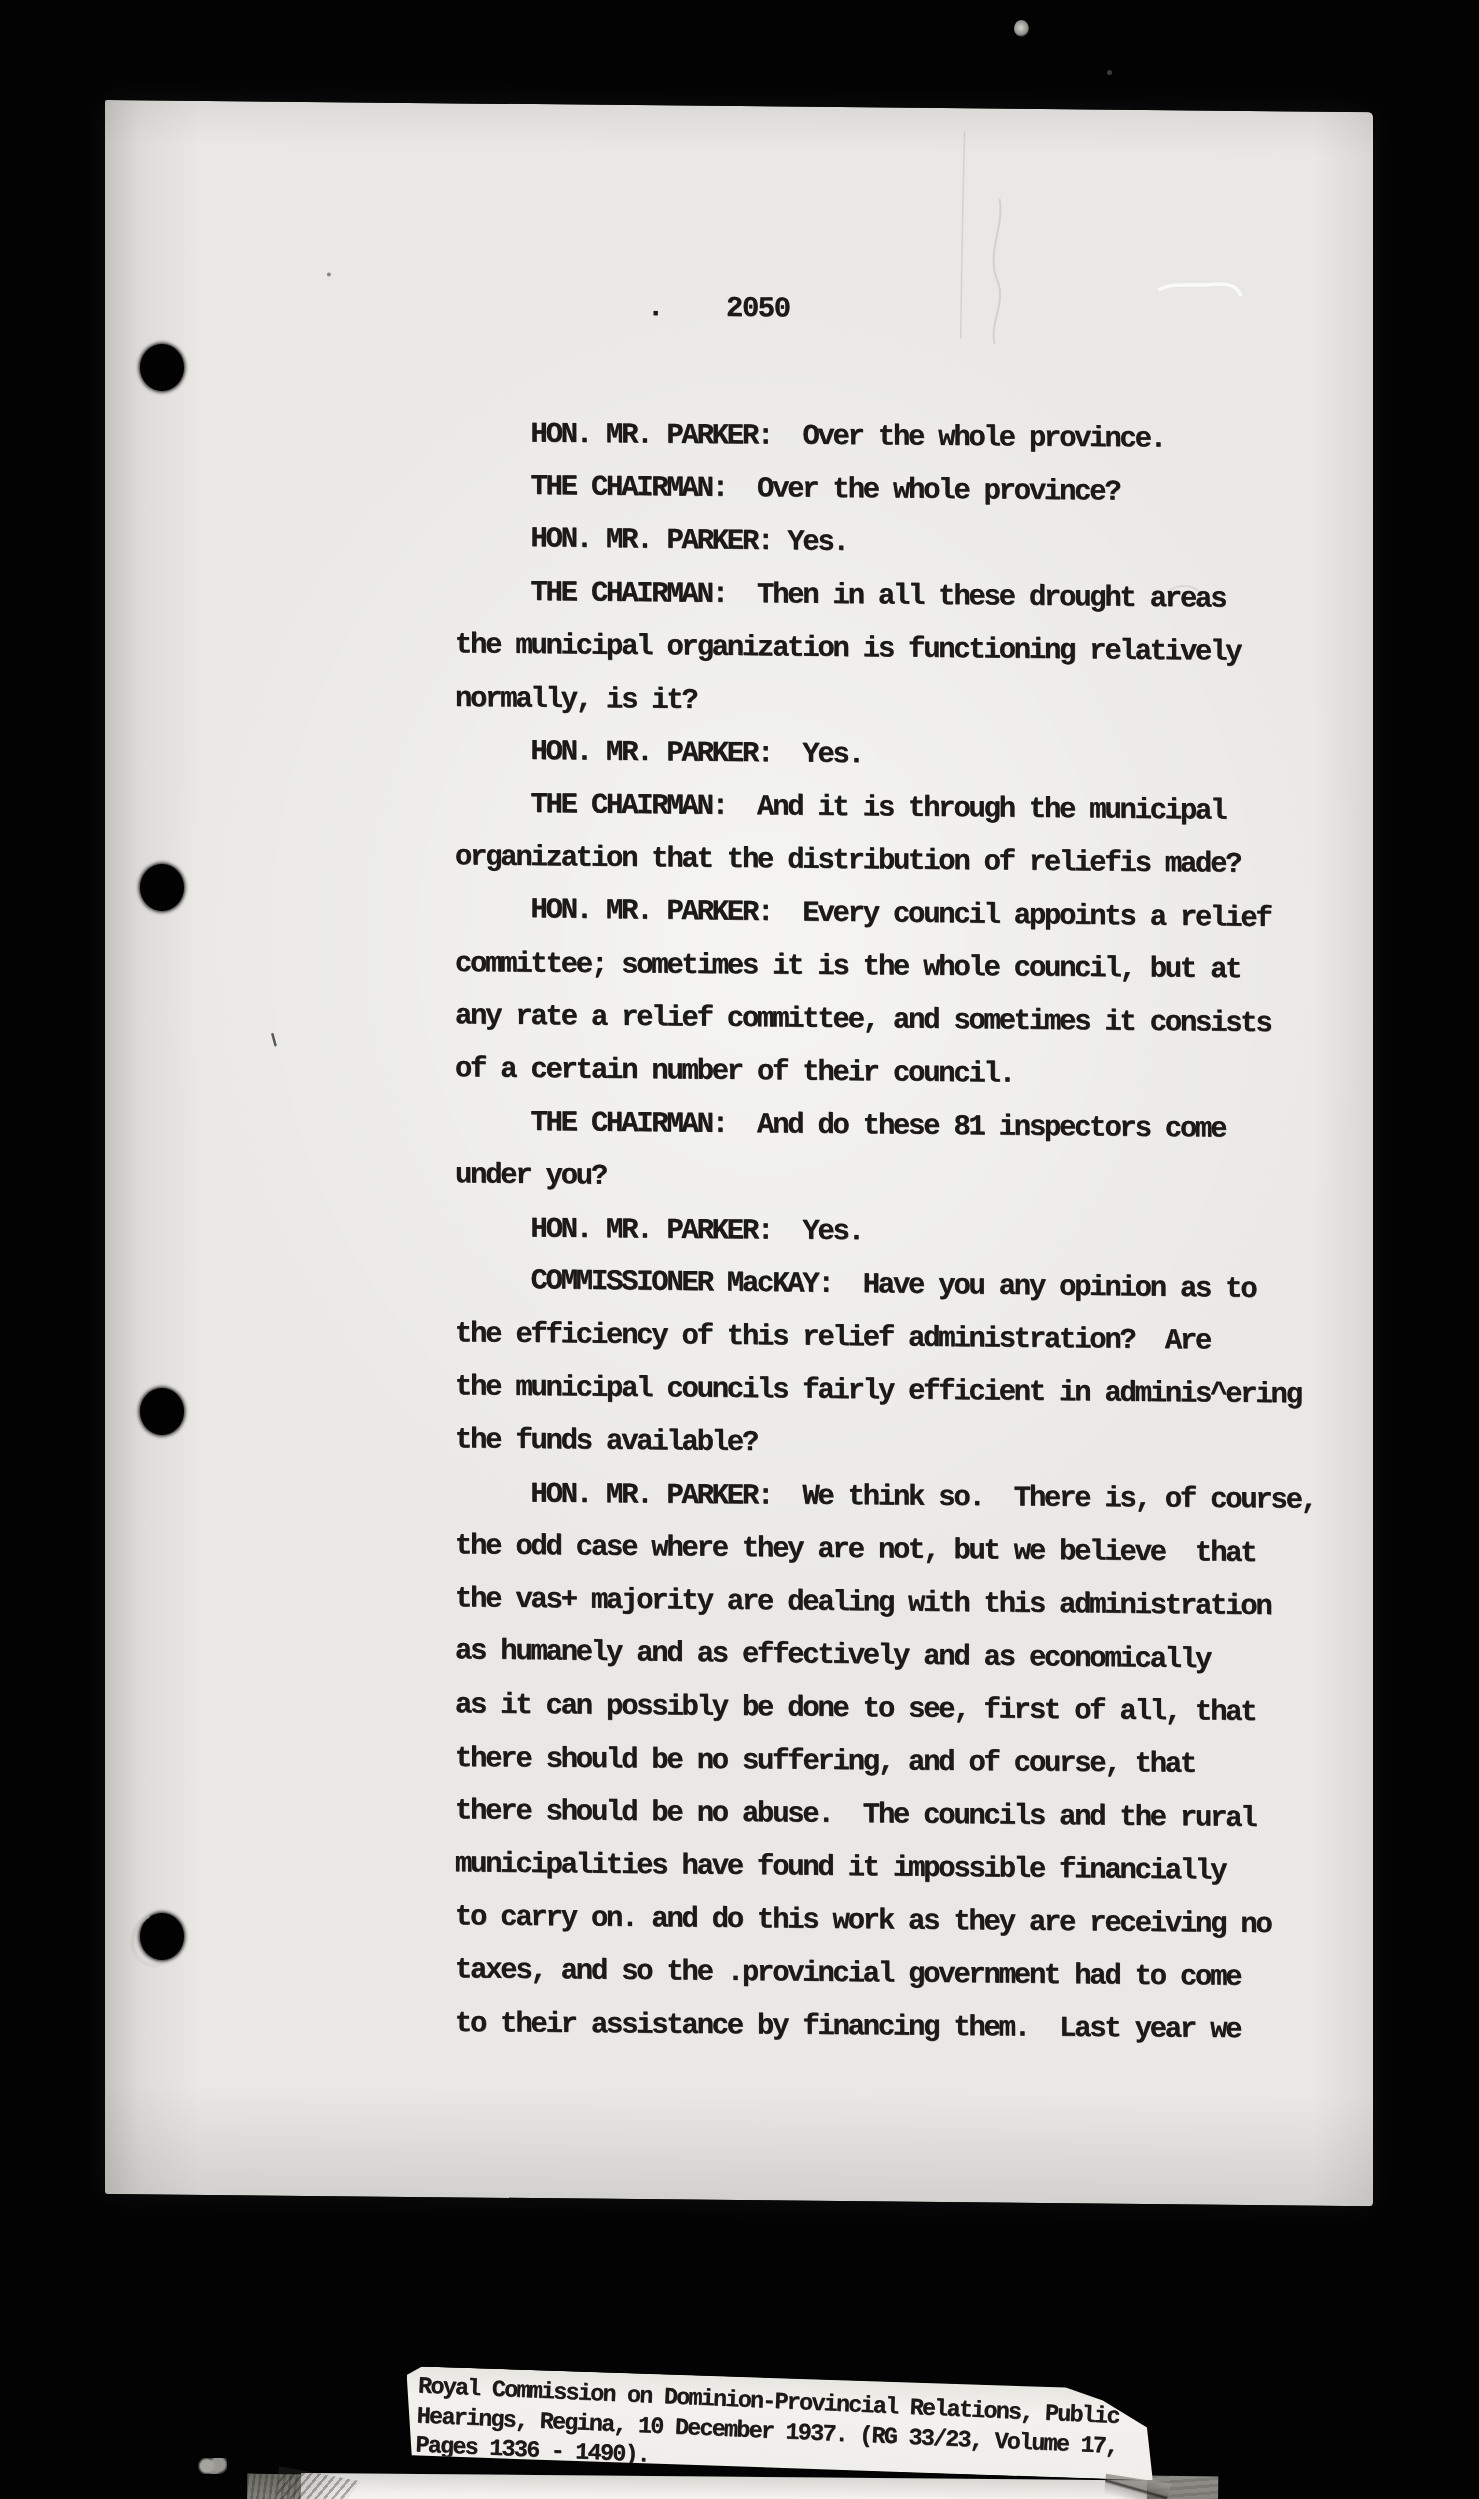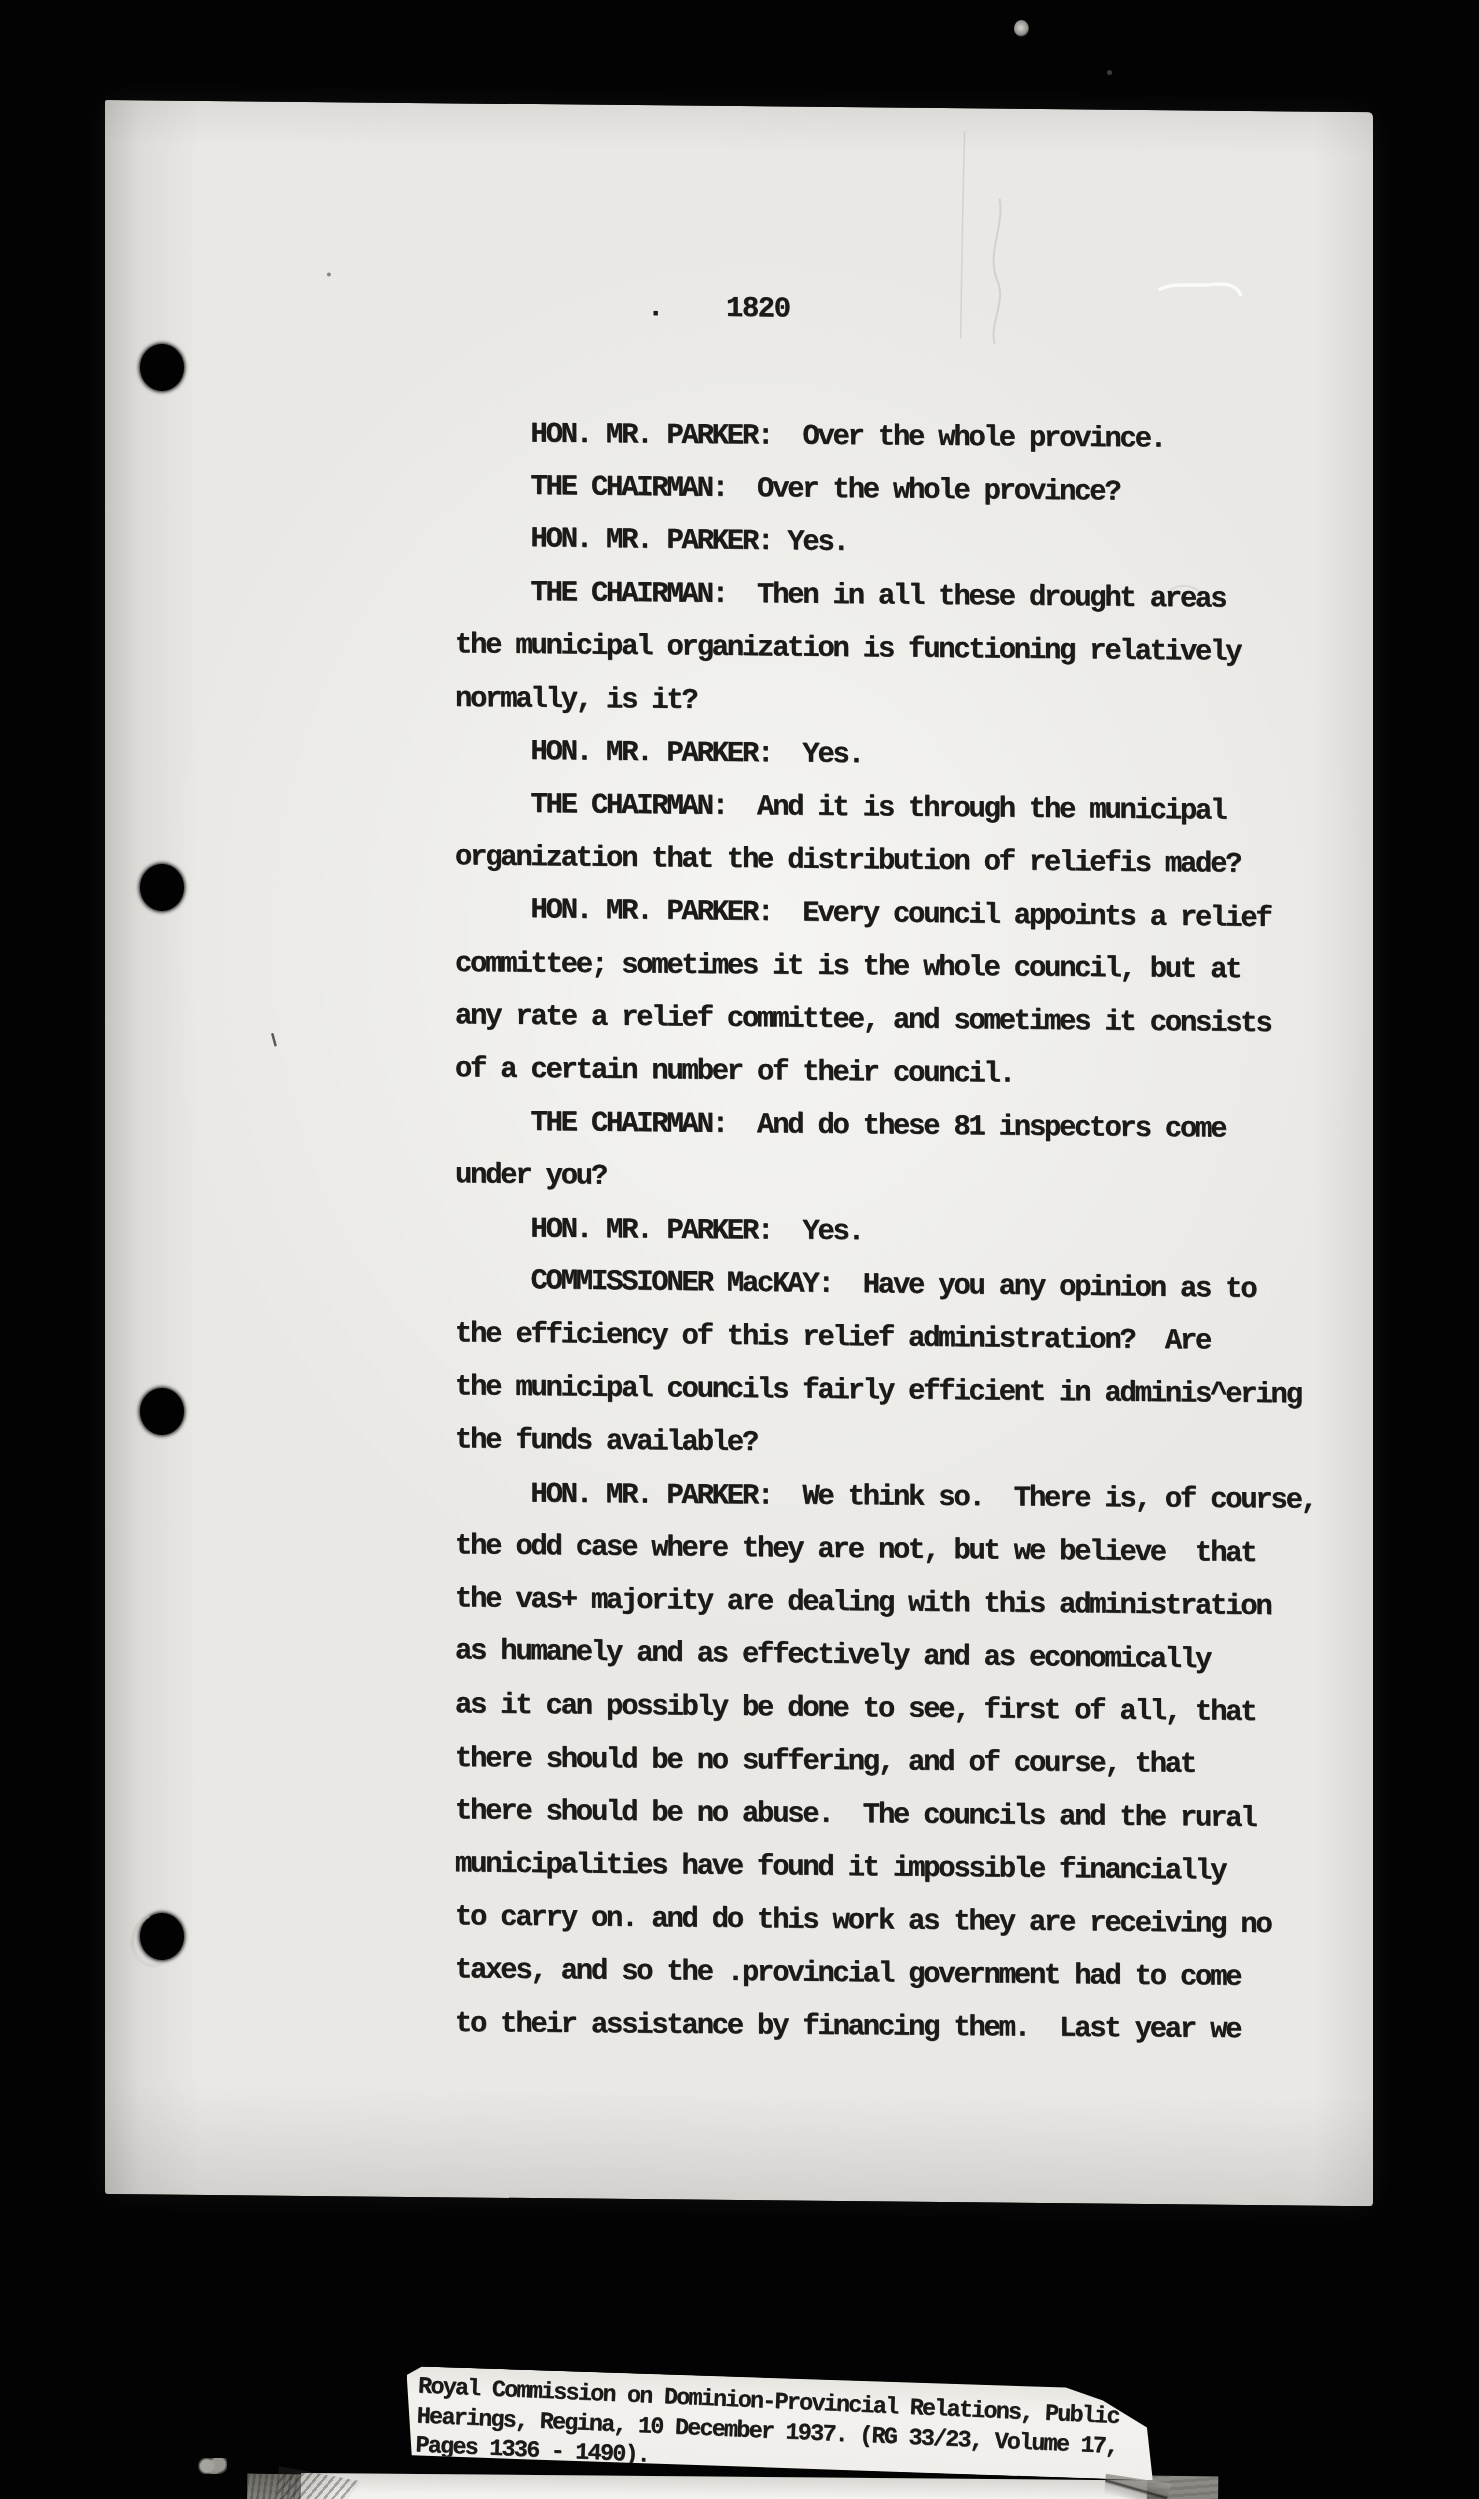--- a/index.html
+++ b/index.html
@@ -96,21 +96,21 @@
         linear-gradient(0deg, rgba(100,98,94,0.28), rgba(0,0,0,0) 17px),
         #f2f1ed;}
 </style>
 </head>
 <body>
 
 <div class="stage">
 
   <div class="page">
     <div class="stray-dot typed">.</div>
-    <div class="pagenum typed">1820</div>
+    <div class="pagenum typed">2050</div>
 
     <div class="transcript">
         <div class="tline typed">     HON. MR. PARKER:  Over the whole province.</div>
         <div class="tline typed">     THE CHAIRMAN:  Over the whole province?</div>
         <div class="tline typed">     HON. MR. PARKER: Yes.</div>
         <div class="tline typed">     THE CHAIRMAN:  Then in all these drought areas</div>
         <div class="tline typed">the municipal organization is functioning relatively</div>
         <div class="tline typed">normally, is it?</div>
         <div class="tline typed">     HON. MR. PARKER:  Yes.</div>
         <div class="tline typed">     THE CHAIRMAN:  And it is through the municipal</div>

